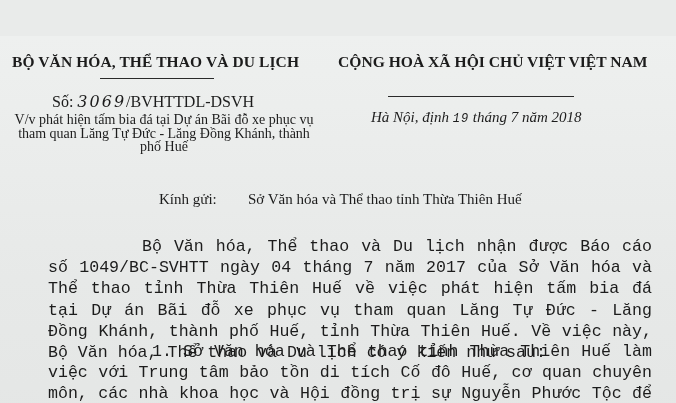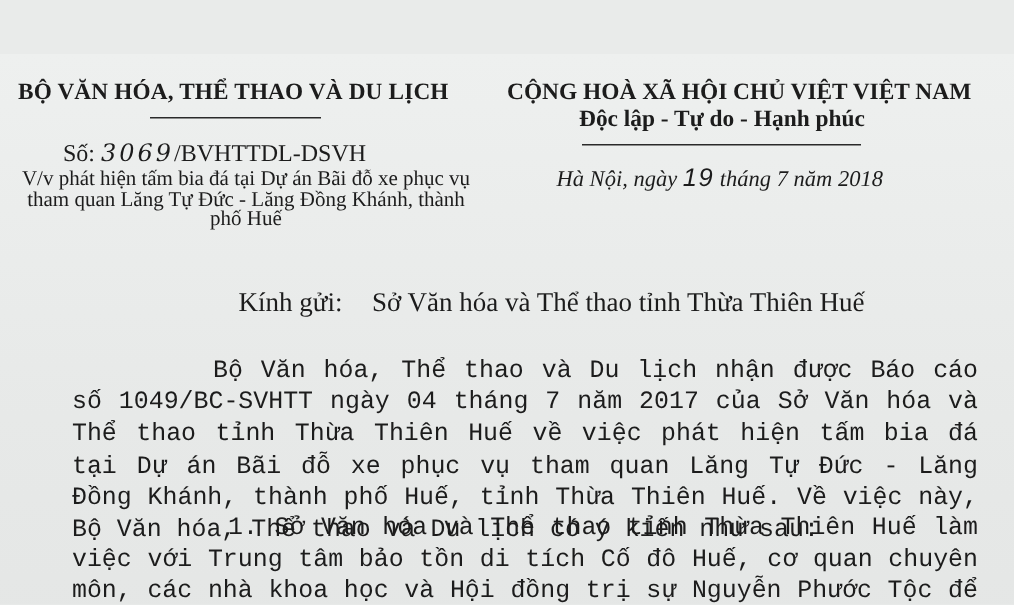--- a/index.html
+++ b/index.html
@@ -8,29 +8,29 @@
     background:#e9ebea;
     font-family:"Liberation Serif","DejaVu Serif",serif;
     color:#1c1c1c;
     position:relative;
   }
   .page { position:absolute; left:0; top:0; width:676px; height:403px;
     background:linear-gradient(180deg,#eef0ef 0%,#e7e9e8 60%,#e4e6e5 100%);margin-top:36px; }
   .abs { position:absolute; white-space:nowrap; }
   .left-org { left:12px; top:17px; font-weight:bold; font-size:15.5px; letter-spacing:0.1px; }
   .left-rule { left:100px; top:42px; width:114px; height:1px; background:#2a2a2a; }
-  .docno { left:42px; top:56px; font-size:16px; }
+  .docno { left:52px; top:56px; font-size:16px; }
   .docno .hand { font-family:"DejaVu Serif",serif; font-style:italic; font-size:16px; letter-spacing:2px; }
   .subject { left:14px; top:77px; width:300px; font-size:14px; line-height:13.5px; text-align:center; white-space:normal; }
   .nation { left:338px; top:17px; font-weight:bold; font-size:15.6px; }
   .motto { left:386px; top:35px; font-weight:bold; font-size:15.6px; }
   .right-rule { left:388px; top:60px; width:186px; height:1px; background:#2a2a2a; }
   .place { left:371px; top:73px; font-style:italic; font-size:15px; }
-  .place .hand { font-family:Liberation Sans, sans-serif; font-size:17px; letter-spacing:1px; }
-  .to { left:159px; top:155px; font-size:18px; }
+  .place .hand { font-family:Liberation Mono, monospace; font-size:12px; letter-spacing:1px; }
+  .to { left:159px; top:155px; font-size:15px; }
   .to .lbl { display:inline-block; width:89px; }
   .body { left:48px; width:604px; font-size:16.6px; line-height:21.2px; white-space:normal; text-align:justify;font-family:Liberation Mono, monospace; }
   .p1 { top:200px; text-indent:94px; }
   .p2 { top:305px; text-indent:104px; }
 </style>
 </head>
 <body>
 
 <div class="page">
 
@@ -38,25 +38,24 @@
   <div class="abs left-rule"></div>
 
   <div class="abs docno">
     <span>Số:</span>
     <span class="hand">3069</span><span>/BVHTTDL-DSVH</span>
   </div>
 
   <div class="abs subject">V/v phát hiện tấm bia đá tại Dự án Bãi đỗ xe phục vụ tham quan Lăng Tự Đức - Lăng Đồng Khánh, thành phố Huế</div>
 
   <div class="abs nation">CỘNG HOÀ XÃ HỘI CHỦ VIỆT VIỆT NAM</div>
-  <div class="abs motto">Độc lập - Tự do - Hạnh phúc</div>
   <div class="abs right-rule"></div>
 
   <div class="abs place">
-    <span>Hà Nội, ngày</span>
+    <span>Hà Nội, định</span>
     <span class="hand">19</span>
     <span>tháng  7 năm 2018</span>
   </div>
 
   <div class="abs to">
     <span class="lbl">Kính gửi:</span><span>Sở Văn hóa và Thể thao tỉnh Thừa Thiên Huế</span>
   </div>
 
   <div class="abs body p1">Bộ Văn hóa, Thể thao và Du lịch nhận được Báo cáo số 1049/BC-SVHTT ngày 04 tháng 7 năm 2017 của Sở Văn hóa và Thể thao tỉnh Thừa Thiên Huế về việc phát hiện tấm bia đá tại Dự án Bãi đỗ xe phục vụ tham quan Lăng Tự Đức - Lăng Đồng Khánh, thành phố Huế, tỉnh Thừa Thiên Huế. Về việc này, Bộ Văn hóa, Thể thao và Du lịch có ý kiến như sau:</div>
   <div class="abs body p2">1. Sở Văn hóa và Thể thao tỉnh Thừa Thiên Huế làm việc với Trung tâm bảo tồn di tích Cố đô Huế, cơ quan chuyên môn, các nhà khoa học và Hội đồng trị sự Nguyễn Phước Tộc để có phương án thích hợp trình Ủy ban nhân dân tỉnh xem xét, quyết định. Về lâu dài, Sở và các cơ quan chức năng cần tiếp tục nghiên cứu, rà soát các khu vực dự kiến triển khai các dự án phát triển kinh tế - xã hội để chủ động đề xuất biện pháp xử lý phù hợp với quy định hiện hành.</div>

